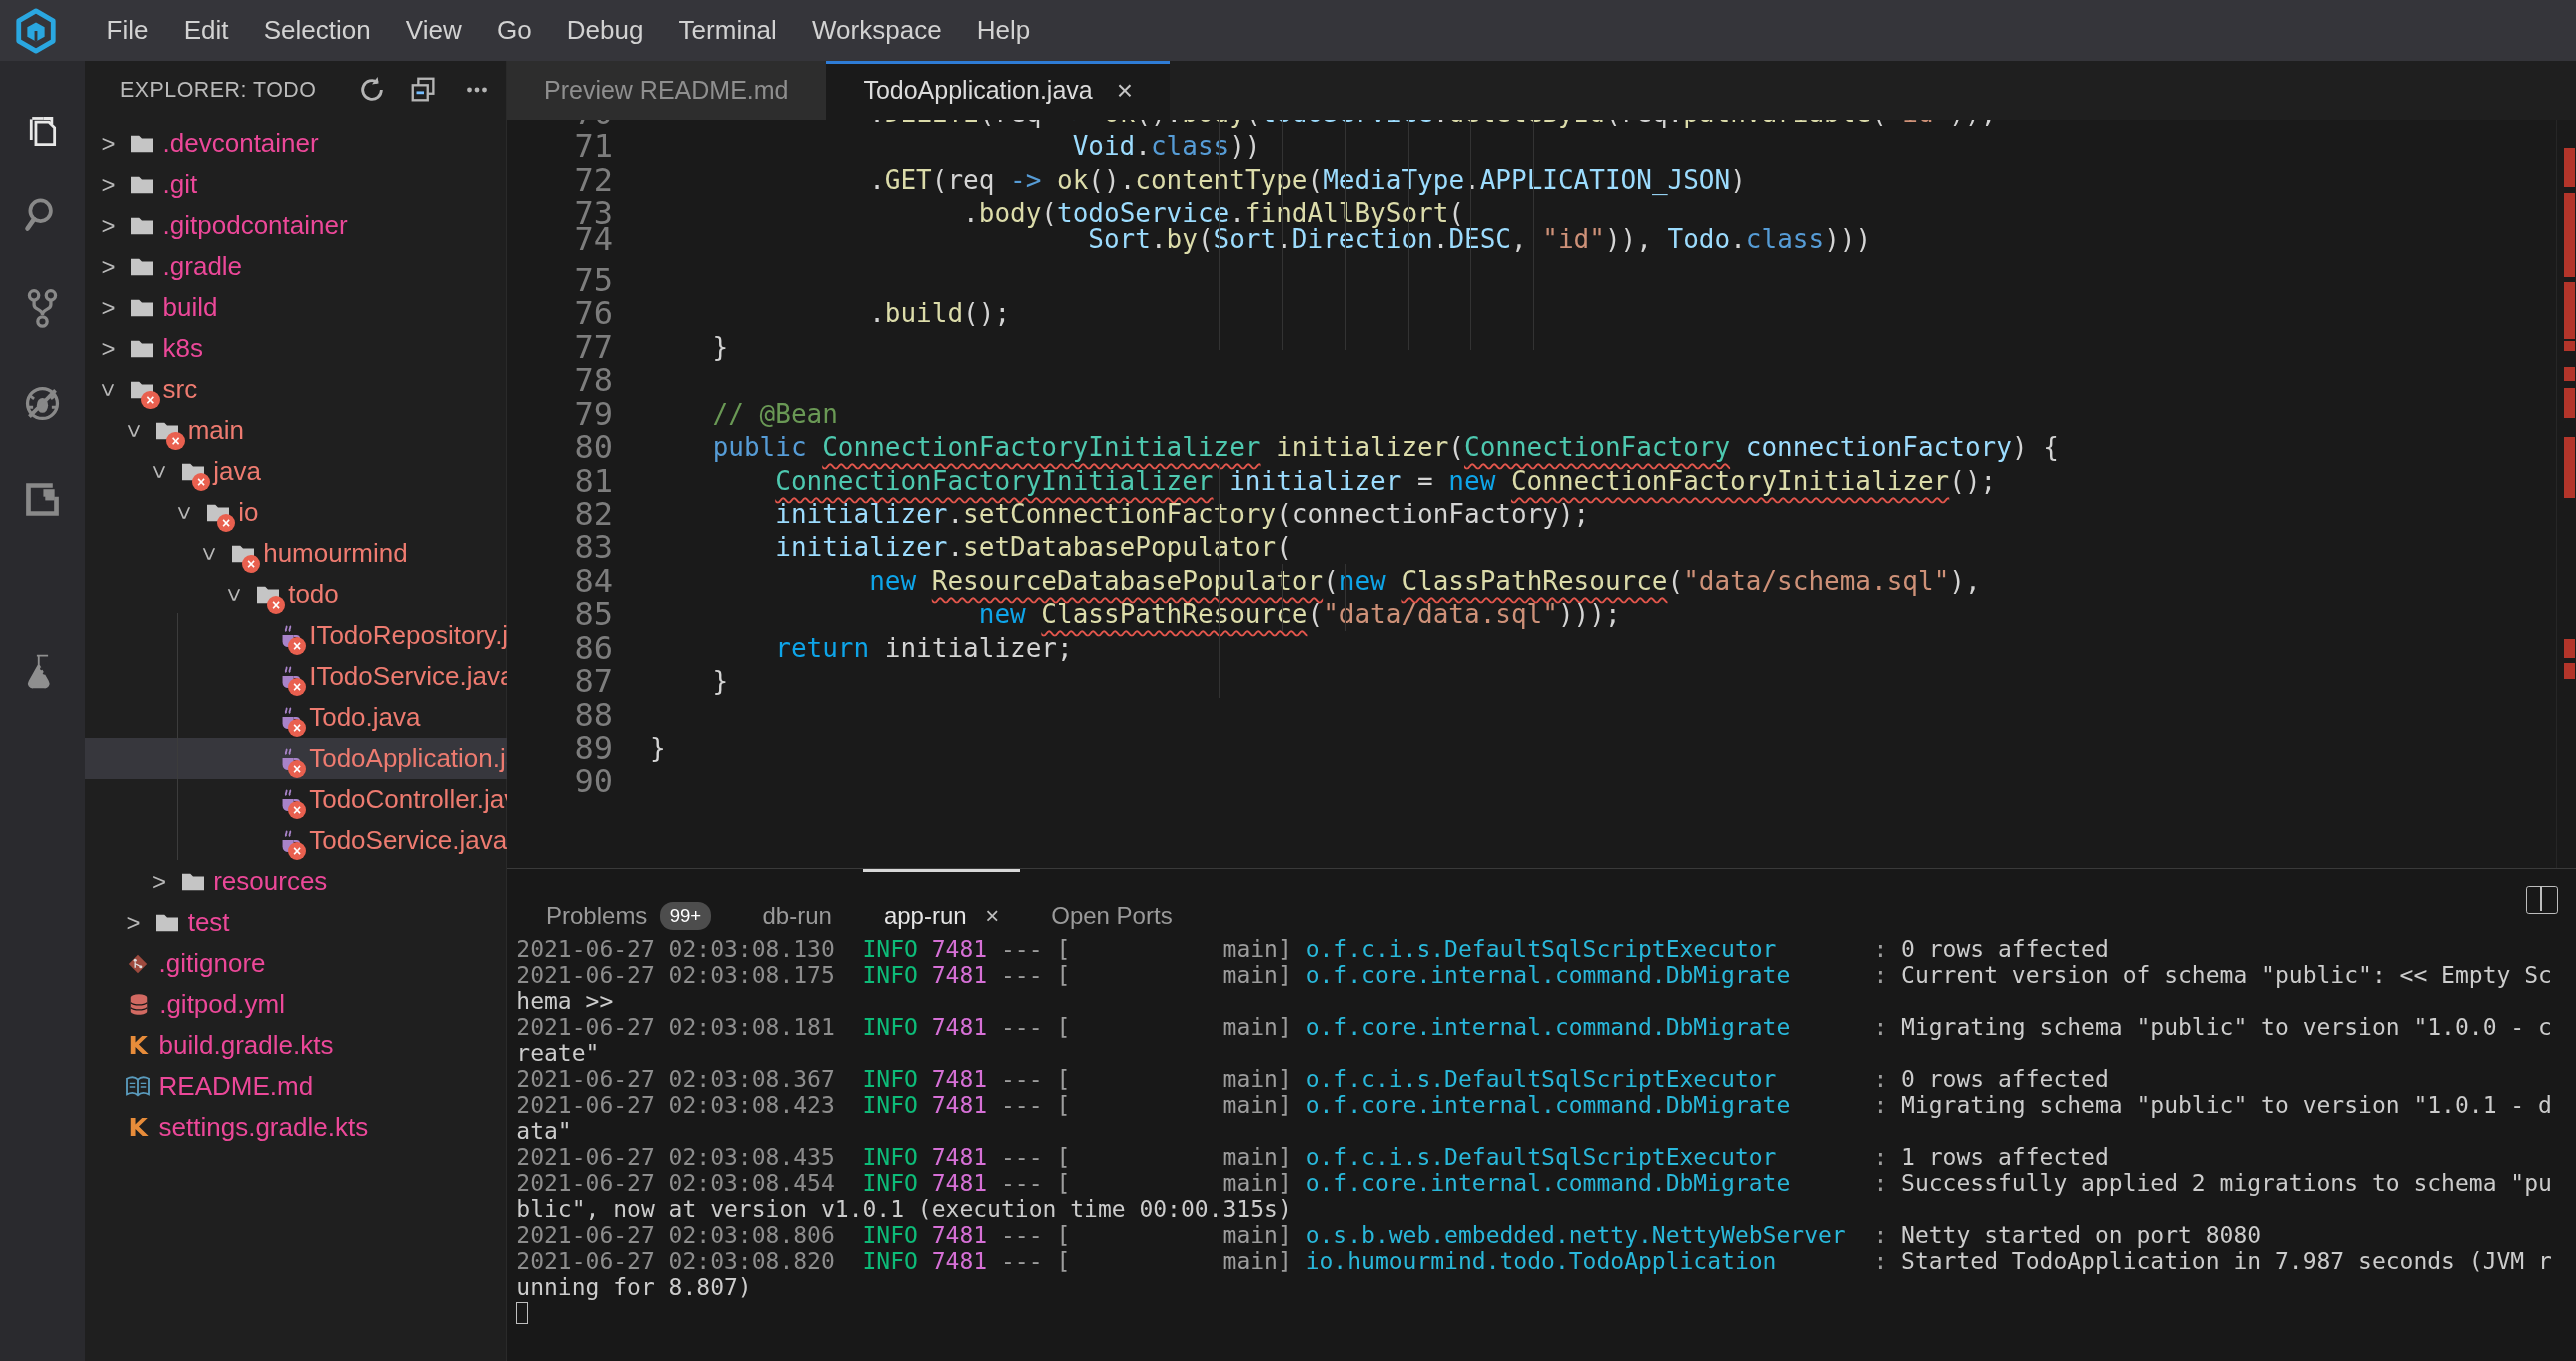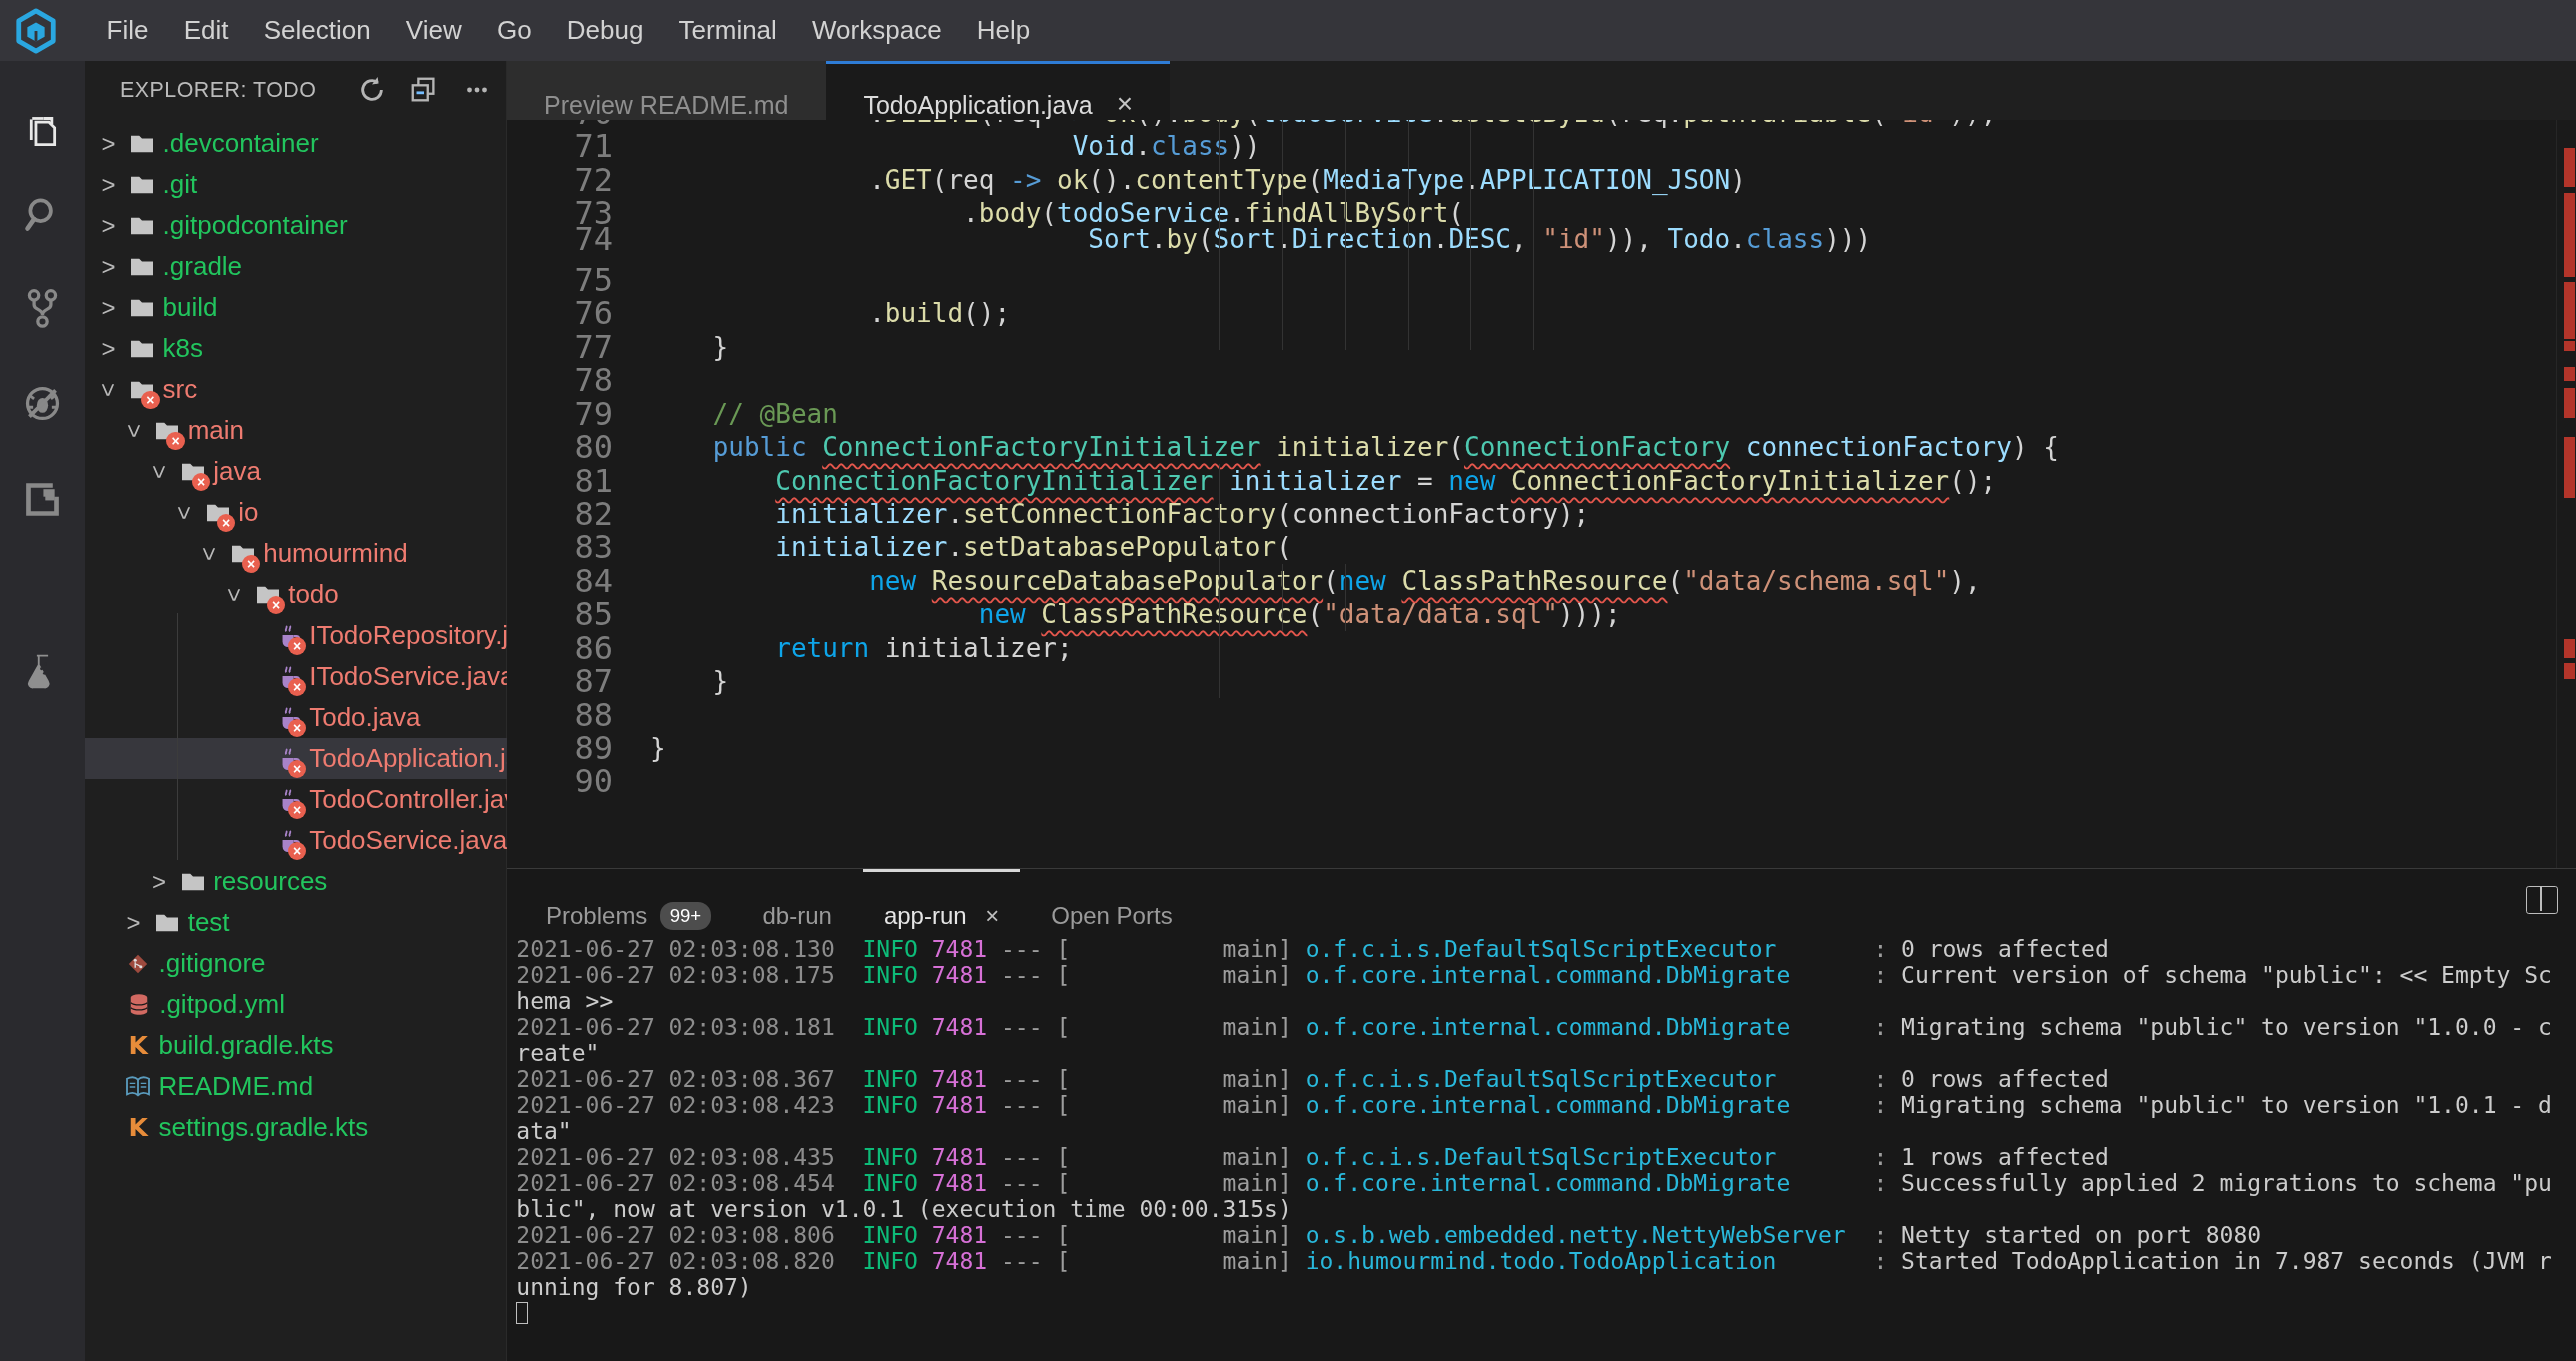--- a/index.html
+++ b/index.html
@@ -26,32 +26,32 @@
   #sidebar-tools { position:absolute; left:271px; top:13px; display:flex; gap:20.4px; }
   .tool-icon { width:32px; height:32px; display:flex; align-items:center; justify-content:center; }
   #tree { position:absolute; left:0; top:62px; width:422px; }
   .trow-item { height:41px; display:flex; align-items:center; position:relative; }
   .trow-item.selected { background:#37373d; }
   .chev { width:32px; color:#b9b9b9; font-size:24px; text-align:center; flex:0 0 auto; }
   .chev.open { transform:rotate(90deg); }
   .chev.none { visibility:hidden; width:28px; }
   .ticon { width:28px; height:28px; position:relative; display:flex; align-items:center;
            justify-content:center; flex:0 0 auto; margin-left:3.7px; }
-  .tlabel { margin-left:6.5px; font-size:26px; color:#22c55e; white-space:nowrap; }
+  .tlabel { margin-left:6.5px; font-size:26px; color:#ec4899; white-space:nowrap; }
   .err .tlabel { color:#ee7b70; }
   .errbadge { position:absolute; left:13px; top:15px; width:18.6px; height:18.6px; border-radius:50%;
               background:#e9604f; color:#fff; font-size:14px; line-height:18.6px; text-align:center;
               font-weight:bold; }
   #tree-guide { position:absolute; left:92px; top:552px; width:0.9px; height:247px; background:#3c3c3c; }
   .kicon { color:#e78c3a; font-weight:bold; font-size:25px; font-family:"DejaVu Sans",sans-serif; }
 
   
   #main { position:absolute; left:507px; top:61px; width:2069px; height:1300px; background:#1a1a1a; }
   #tabbar { position:absolute; left:0; top:0; width:2069px; height:59px; background:#1f1f1f; display:flex; }
-  .etab { height:59px; display:flex; align-items:flex-end; padding:0 37px; font-size:25px;
+  .etab { height:59px; display:flex; align-items:center; padding:0 37px; font-size:25px;
           color:#8f8f8f; background:#2d2d2d; position:relative; margin-right:0.9px; }
   .etab.active { background:#1a1a1a; color:#dcdcdc; }
   .etab.active::before { content:""; position:absolute; left:0; top:0; right:0; height:2.8px; background:#2e7cd6; }
   .etab .close { margin-left:24px; font-size:28px; color:#c5c5c5; }
 
   #editor { position:absolute; left:0; top:59px; width:2069px; height:748px; overflow:hidden; background:#1a1a1a; }
   .cline { position:absolute; left:0; display:flex; height:33px; align-items:center; width:2006px; }
   .ln { width:106px; text-align:right; color:#7d7d7d; font-family:"DejaVu Sans Mono",monospace; font-size:32px; flex:0 0 auto; }
   .cl  { margin-left:37px; font-family:"DejaVu Sans Mono",monospace; font-size:26px; white-space:pre; color:#d4d4d4; }
   .cl .w{color:#d4d4d4}.cl .kb{color:#569cd6}.cl .kp{color:#0ea5e9}.cl .ty{color:#4ec9b0}

